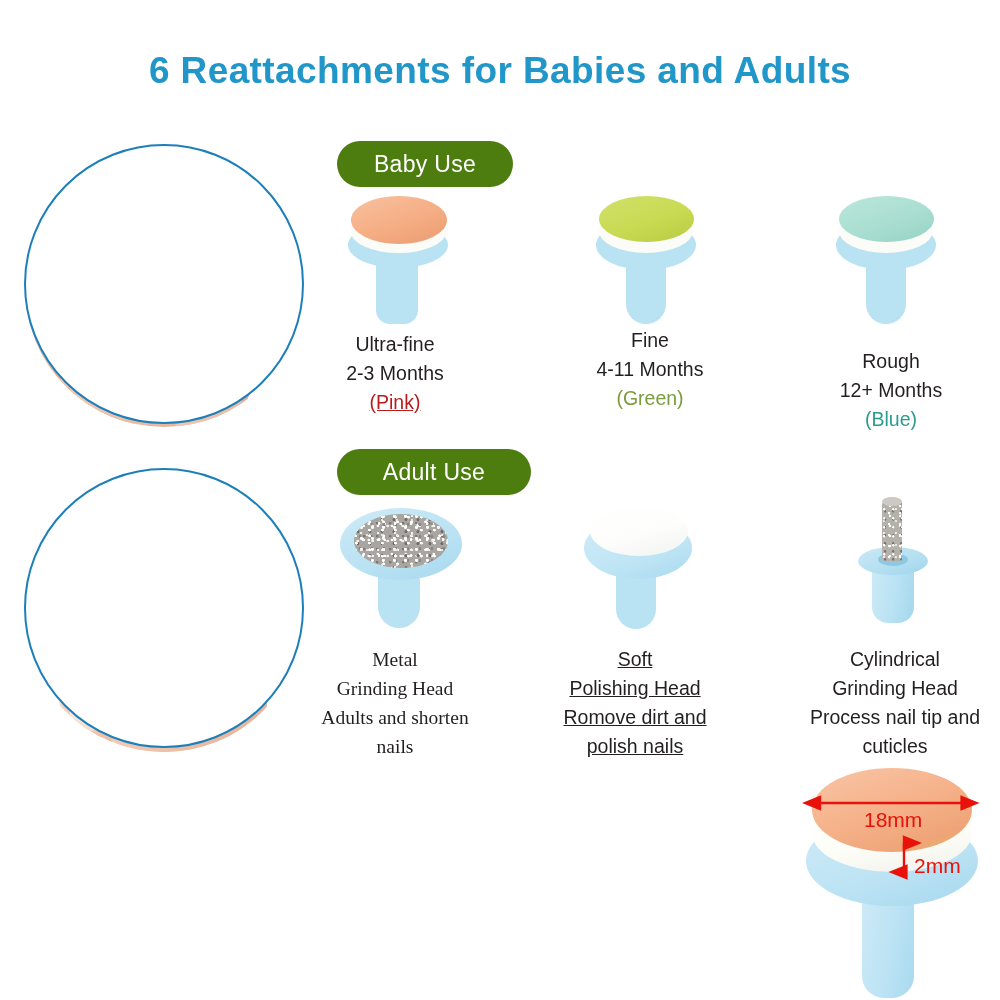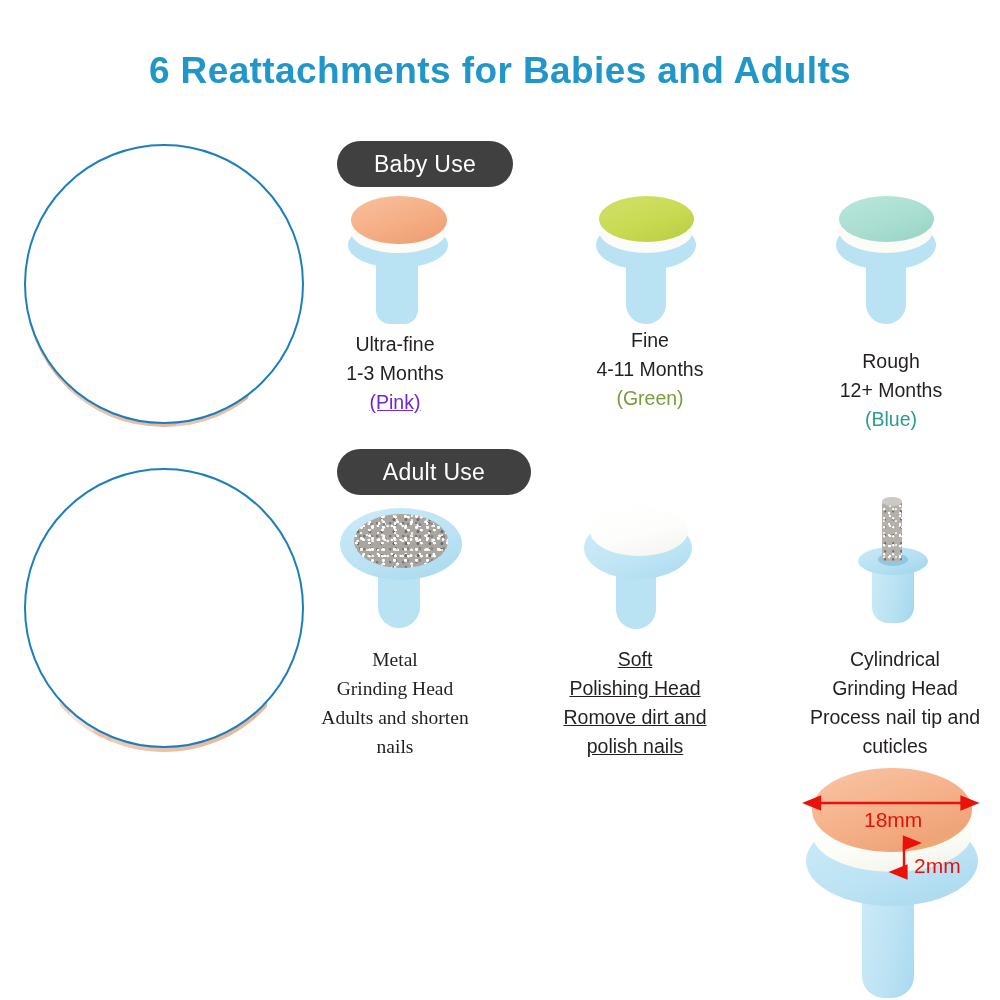--- a/index.html
+++ b/index.html
@@ -46,21 +46,21 @@
     position: absolute;
     border-radius: 50%;
     overflow: visible;
   }
 
   
   .pill {
     position: absolute;
     height: 46px;
     border-radius: 23px;
-    background: #404040;
+    background: #4d7c0f;
     color: #ffffff;
     font-size: 23px;
     display: flex;
     align-items: center;
     justify-content: center;
     letter-spacing: 0.3px;
     box-sizing: border-box;
     padding: 0 26px;
   }
 
@@ -263,22 +263,22 @@
 
   <div class="attach" style="left:334px; top:196px; width:130px; height:130px;">
     <div class="stem" style="left:42px; top:62px; width:42px; height:66px;"></div>
     <div class="body-disc" style="left:14px; top:26px; width:100px; height:46px;"></div>
     <div class="white-band" style="left:17px; top:15px; width:95px; height:42px;"></div>
     <div class="top-disc" style="left:17px; top:0px; width:96px; height:48px;
          background:linear-gradient(160deg,#f8c1a0 0%,#f5ad83 55%,#eb9b70 100%);"></div>
   </div>
   <div class="caption" style="left:280px; top:330px; width:230px;">
     <span>Ultra-fine</span><br>
-    <span>1-3 Months</span><br>
-    <span class="colorword" style="color:#6d28d9;text-decoration:underline;">(Pink)</span>
+    <span>2-3 Months</span><br>
+    <span class="colorword" style="color:#b91c1c;text-decoration:underline;">(Pink)</span>
   </div>
 
   <div class="attach" style="left:588px; top:196px; width:130px; height:130px;">
     <div class="stem round" style="left:38px; top:64px; width:40px; height:64px;"></div>
     <div class="body-disc" style="left:8px; top:24px; width:100px; height:50px;"></div>
     <div class="white-band" style="left:11px; top:13px; width:94px; height:44px;"></div>
     <div class="top-disc" style="left:11px; top:0px; width:95px; height:46px;
          background:linear-gradient(160deg,#d2e06a 0%,#c8da52 55%,#b8cb42 100%);"></div>
   </div>
   <div class="caption" style="left:535px; top:326px; width:230px;">

